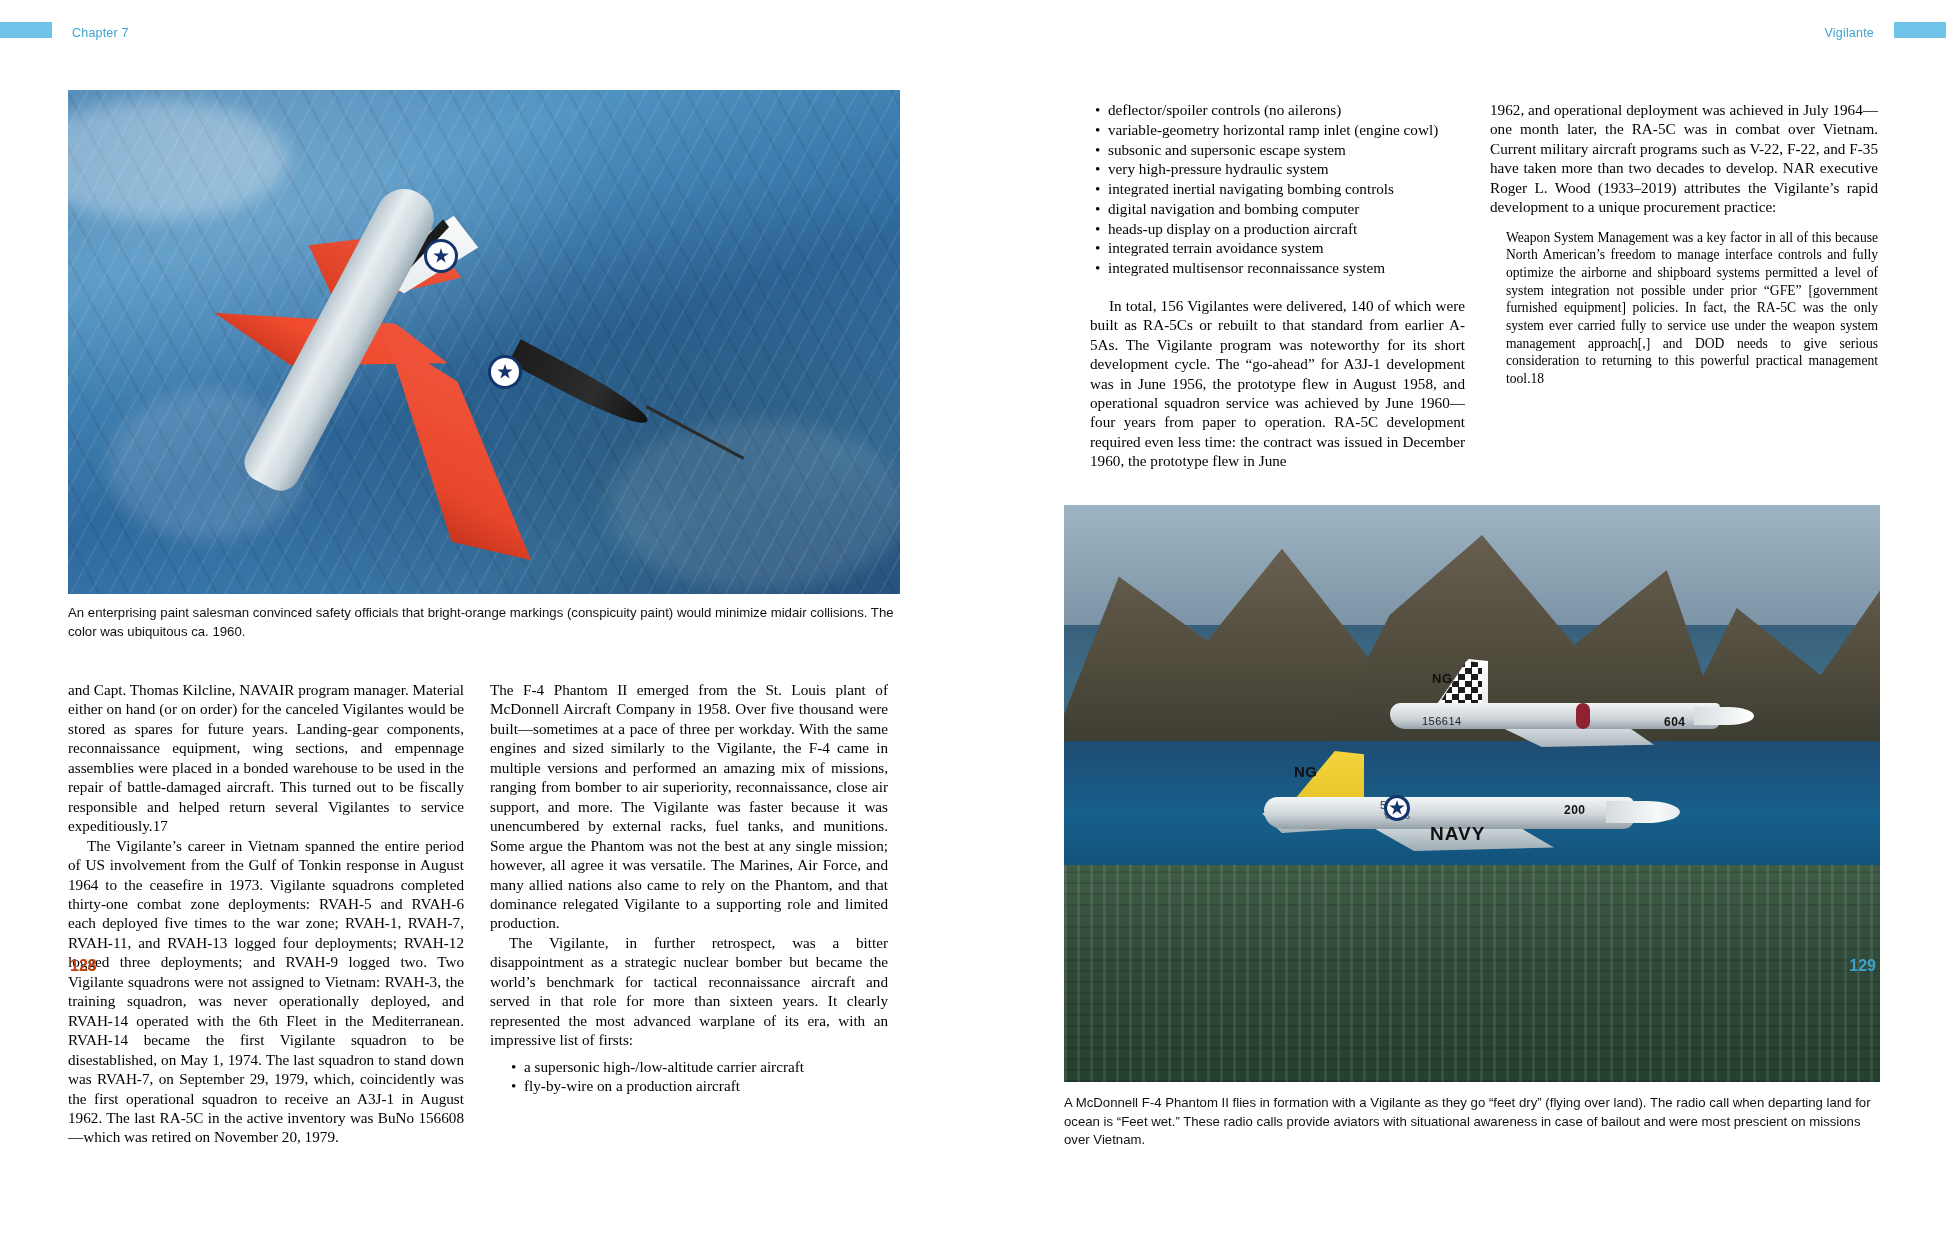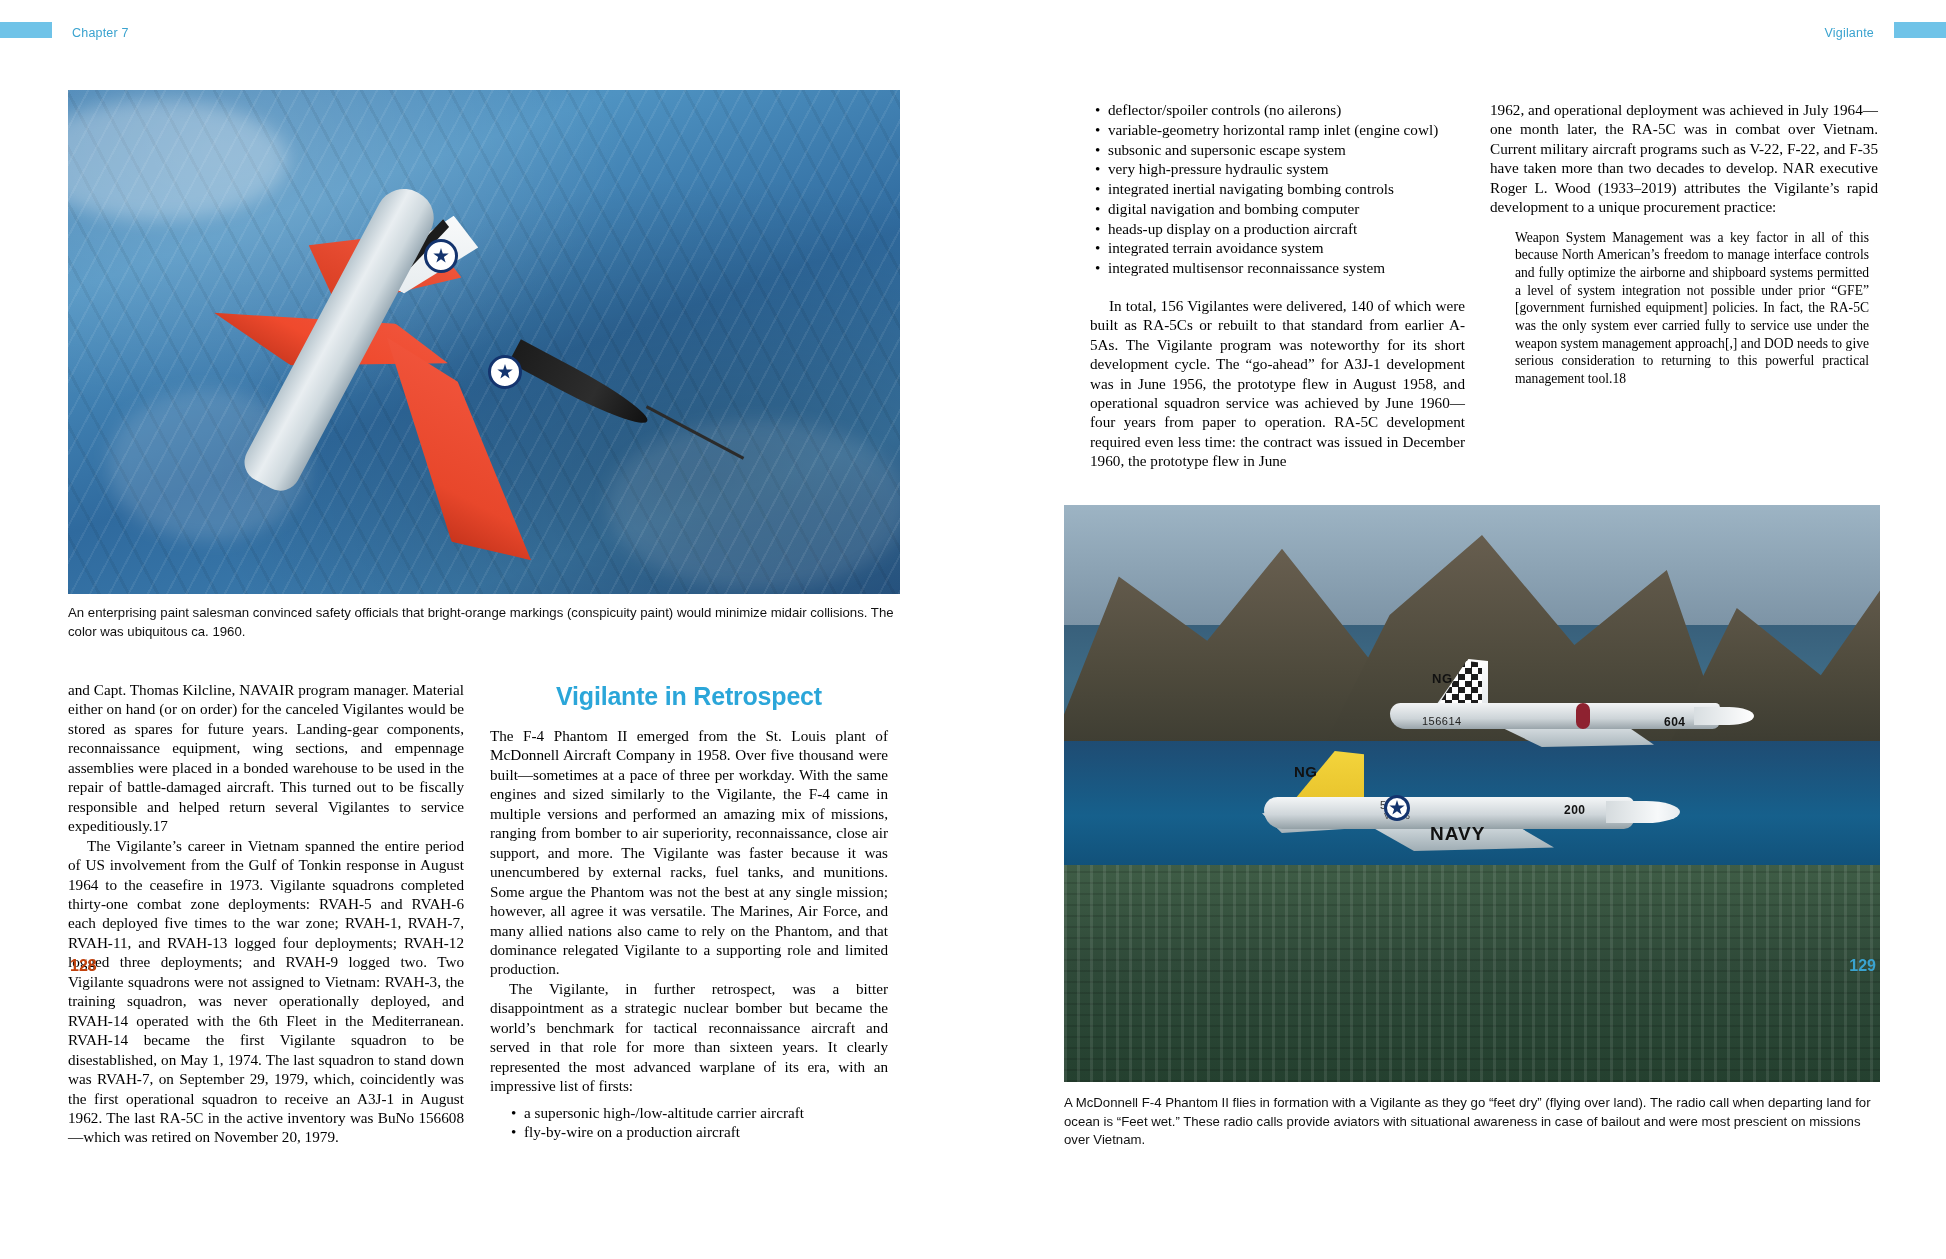--- a/index.html
+++ b/index.html
@@ -266,21 +266,21 @@
   .col-129-a { left: 1090px; top: 100px; width: 375px; font-family: Liberation Serif, serif; }
   .col-129-b { left: 1490px; top: 100px; width: 388px; }
 
   .quote {
     margin-top: 12px;
     font-size: 13.6px;
     line-height: 1.3;
     text-align: justify;
     padding-left: 16px;
   }
-  .quote p { text-indent: 0; margin: 9px; }
+  .quote p { text-indent: 0; margin: 0; }
 
   .fig-bottom {
     position: absolute;
     left: 1064px;
     top: 505px;
     width: 816px;
     height: 577px;
     overflow: hidden;
     background: linear-gradient(180deg,#2c4763 0%, #3e6b86 30%, #2f5e7b 60%, #1f4257 100%);
   }
@@ -459,21 +459,20 @@
   </div>
 
   <div class="caption caption-left">An enterprising paint salesman convinced safety officials that bright-orange markings (conspicuity paint) would minimize midair collisions. The color was ubiquitous ca. 1960.</div>
 
   <div class="col col-128-a">
     <p class="noind">and Capt. Thomas Kilcline, NAVAIR program manager. Material either on hand (or on order) for the canceled Vigilantes would be stored as spares for future years. Landing-gear components, reconnaissance equipment, wing sections, and empennage assemblies were placed in a bonded warehouse to be used in the repair of battle-damaged aircraft. This turned out to be fiscally responsible and helped return several Vigilantes to service expeditiously.17</p>
     <p>The Vigilante’s career in Vietnam spanned the entire period of US involvement from the Gulf of Tonkin response in August 1964 to the ceasefire in 1973. Vigilante squadrons completed thirty-one combat zone deployments: RVAH-5 and RVAH-6 each deployed five times to the war zone; RVAH-1, RVAH-7, RVAH-11, and RVAH-13 logged four deployments; RVAH-12 logged three deployments; and RVAH-9 logged two. Two Vigilante squadrons were not assigned to Vietnam: RVAH-3, the training squadron, was never operationally deployed, and RVAH-14 operated with the 6th Fleet in the Mediterranean. RVAH-14 became the first Vigilante squadron to be disestablished, on May 1, 1974. The last squadron to stand down was RVAH-7, on September 29, 1979, which, coincidently was the first operational squadron to receive an A3J-1 in August 1962. The last RA-5C in the active inventory was BuNo 156608—which was retired on November 20, 1979.</p>
   </div>
 
   <div class="col col-128-b">
-    <div class="sec-head">Vigilante in Retrospect</div>
     <p class="noind">The F-4 Phantom II emerged from the St. Louis plant of McDonnell Aircraft Company in 1958. Over five thousand were built—sometimes at a pace of three per workday. With the same engines and sized similarly to the Vigilante, the F-4 came in multiple versions and performed an amazing mix of missions, ranging from bomber to air superiority, reconnaissance, close air support, and more. The Vigilante was faster because it was unencumbered by external racks, fuel tanks, and munitions. Some argue the Phantom was not the best at any single mission; however, all agree it was versatile. The Marines, Air Force, and many allied nations also came to rely on the Phantom, and that dominance relegated Vigilante to a supporting role and limited production.</p>
     <p>The Vigilante, in further retrospect, was a bitter disappointment as a strategic nuclear bomber but became the world’s benchmark for tactical reconnaissance aircraft and served in that role for more than sixteen years. It clearly represented the most advanced warplane of its era, with an impressive list of firsts:</p>
     <ul class="bullets">
       <li>a supersonic high-/low-altitude carrier aircraft</li>
       <li>fly-by-wire on a production aircraft</li>
     </ul>
   </div>
 
   <div class="folio-left">128</div>
 

